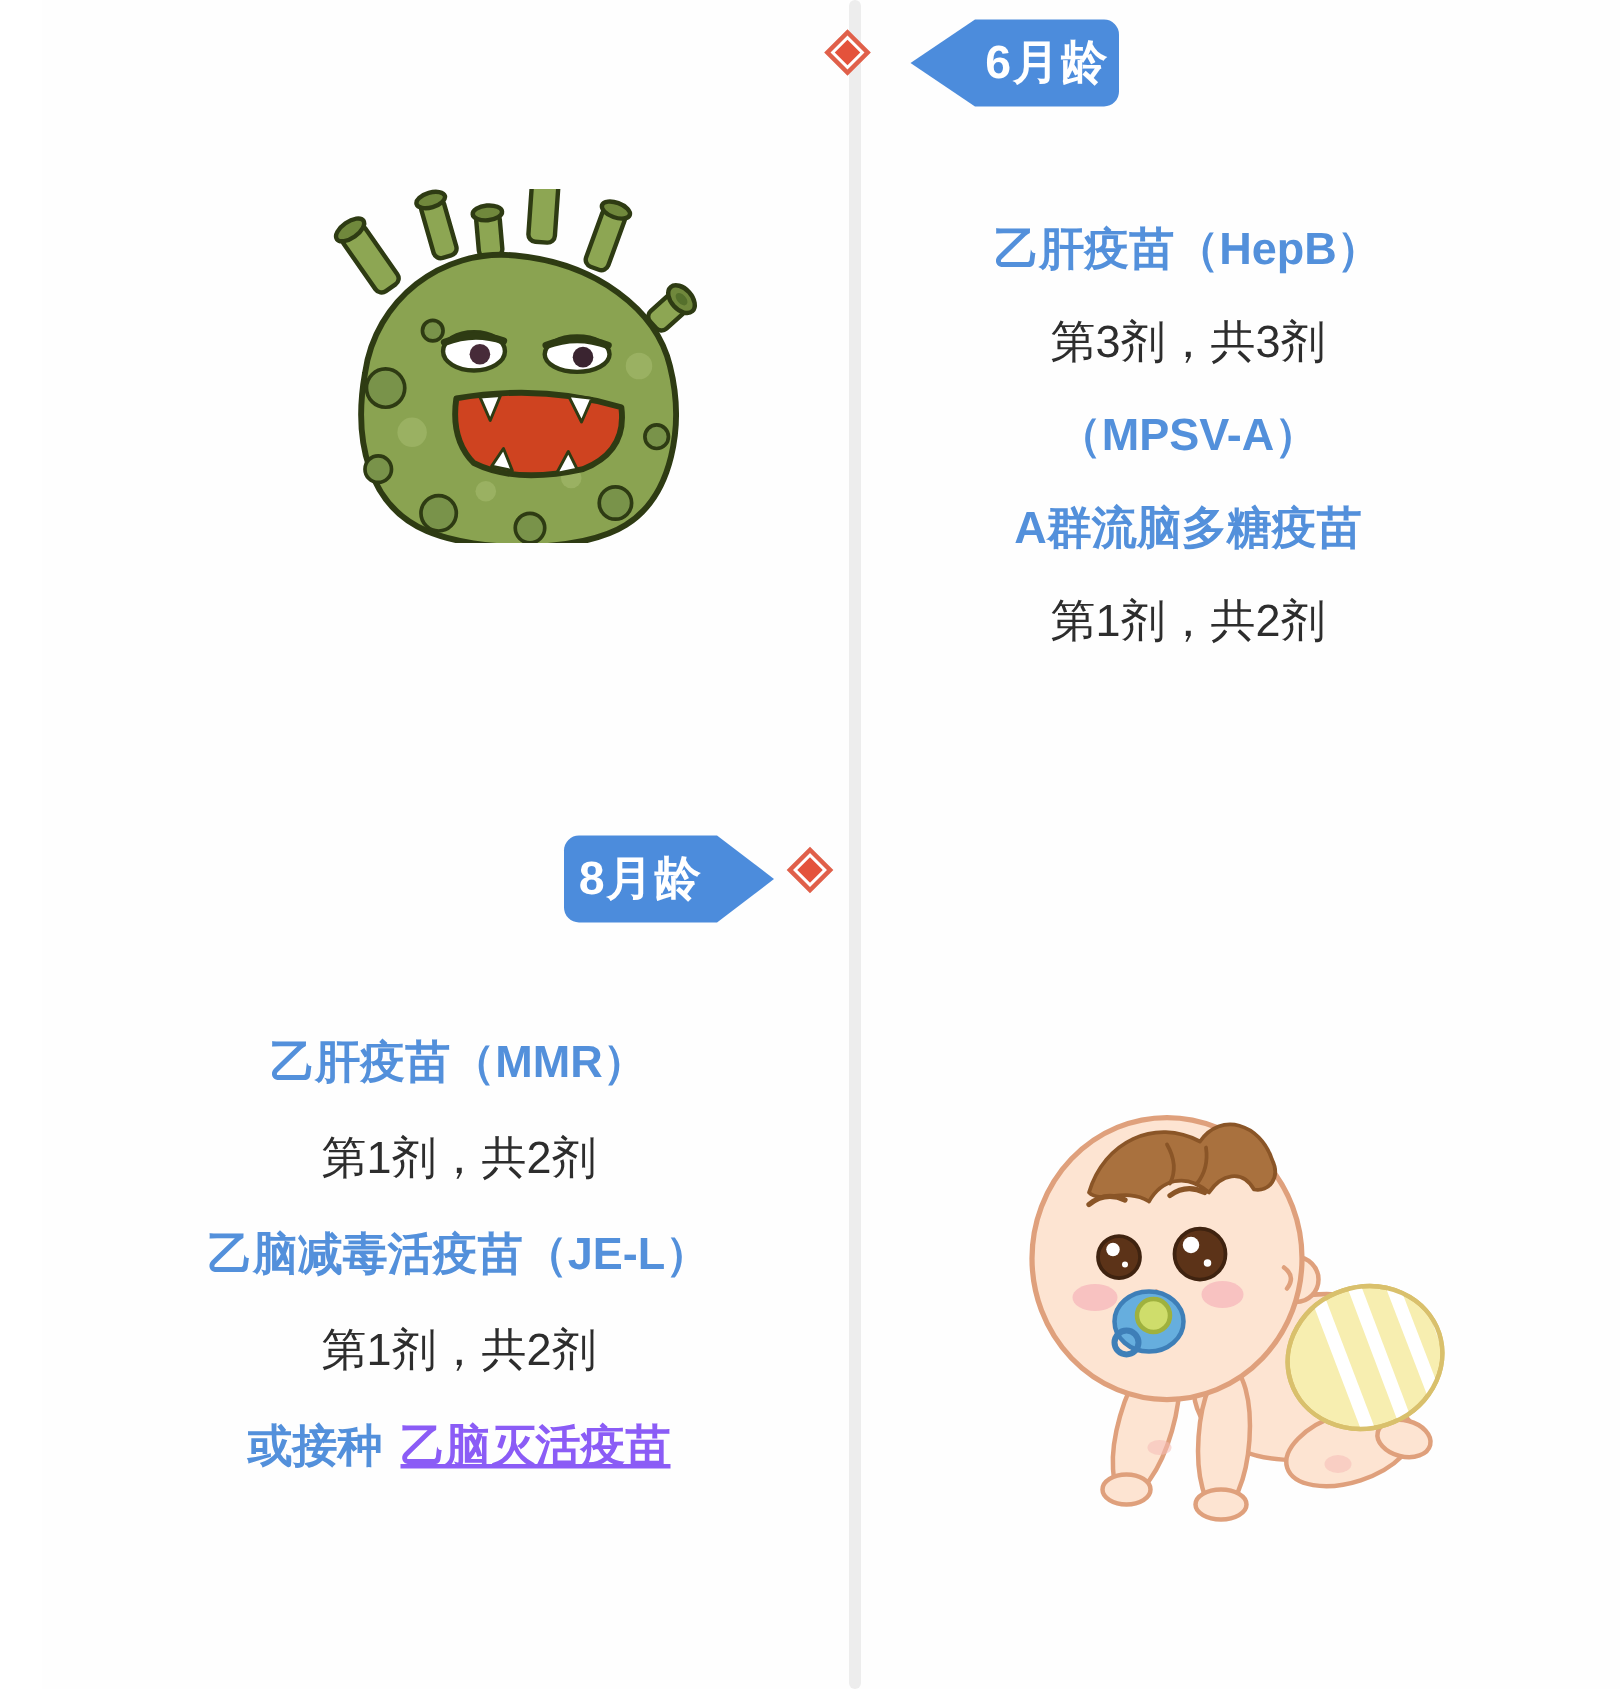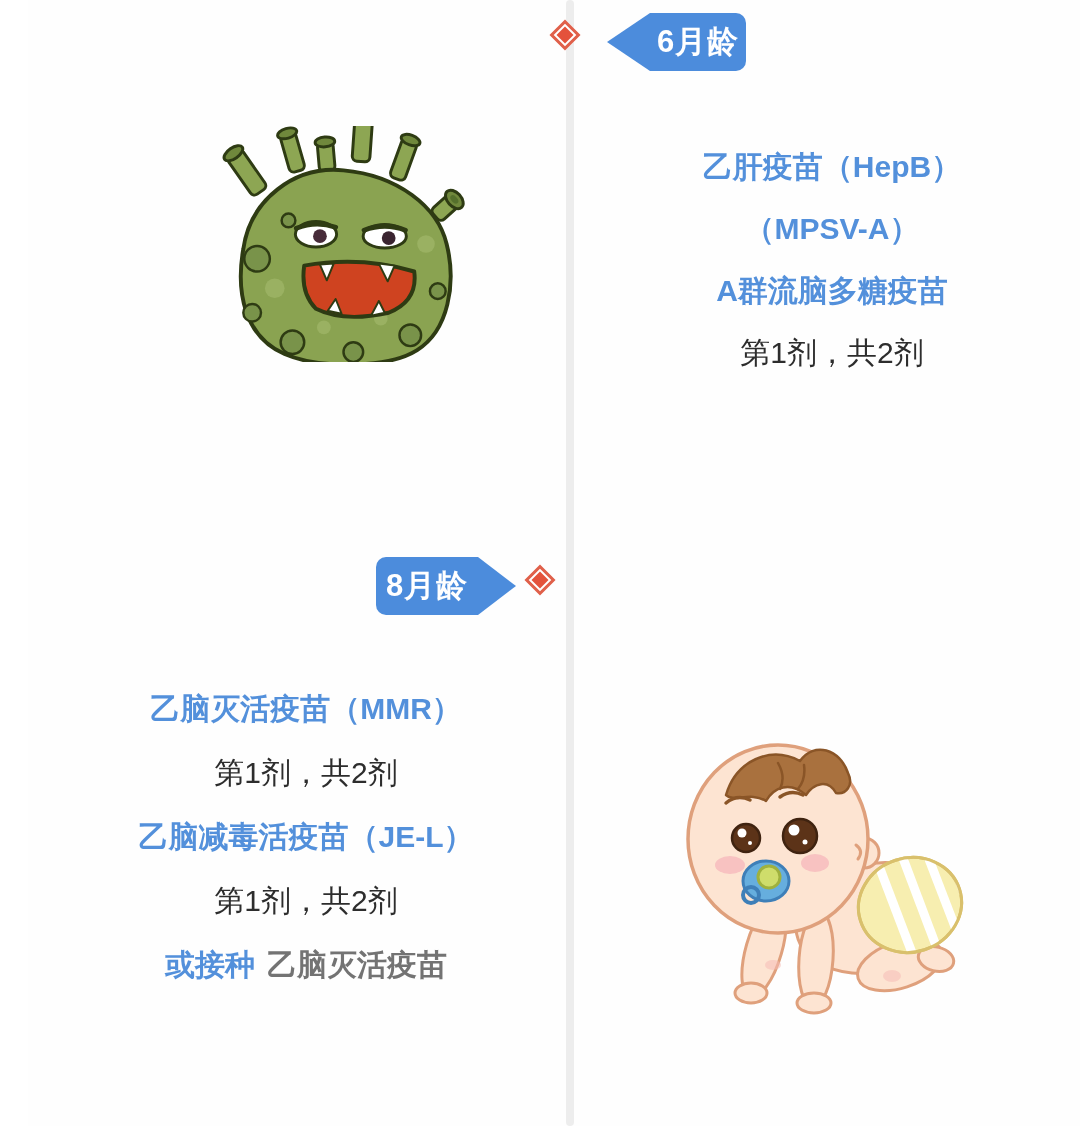--- a/index.html
+++ b/index.html
@@ -42,28 +42,28 @@
   .tag-6 .tag-body{width:96px;border-radius:0 10px 10px 0;}
   .tag-8{left:348px;top:557px;}
   .tag-8 .tag-body{width:102px;border-radius:10px 0 0 10px;}
   .tag-8 .tag-arrow{
     width:0;height:0;
     border-top:29px solid transparent;border-bottom:29px solid transparent;
     border-left:38px solid #4c8cdc;
   }
   
   .text-block{position:absolute;text-align:center;}
-  .block-6{left:604px;top:136px;width:400px;}
+  .block-6{left:564px;top:136px;width:400px;}
   .block-6 .line{line-height:62px;}
   .block-8{left:28px;top:677px;width:500px;}
   .block-8 .line{line-height:64px;}
   .line{font-size:30px;white-space:nowrap;}
   .blue{color:#5390db;font-weight:700;}
   .black{color:#2d2d2d;font-weight:400;}
-  .red{color:#737373;font-weight:700;}
+  .red{color:#8b5cf6;font-weight:700;text-decoration:underline;}
   .red-light{color:#dc342b;font-weight:400;}
   .mixed .blue{padding-right:12px;}
   
   .virus-illustration{position:absolute;left:178px;top:126px;width:275px;height:236px;}
   .baby-illustration{position:absolute;left:650px;top:733px;width:340px;height:292px;}
 </style>
 </head>
 <body>
 
 <div class="canvas">
@@ -81,27 +81,28 @@
   <div class="diamond diamond-8">
     <div class="diamond-core"></div>
   </div>
   <div class="age-tag tag-8">
     <span class="tag-body">8月龄</span>
     <span class="tag-arrow"></span>
   </div>
 
   <div class="text-block block-6">
     <div class="line blue">乙肝疫苗（HepB）</div>
+    <div class="line black">第3剂，共3剂</div>
     <div class="line blue">（MPSV-A）</div>
     <div class="line blue">A群流脑多糖疫苗</div>
     <div class="line black">第1剂，共2剂</div>
   </div>
 
   <div class="text-block block-8">
-    <div class="line blue">乙脑灭活疫苗（MMR）</div>
+    <div class="line blue">乙肝疫苗（MMR）</div>
     <div class="line black">第1剂，共2剂</div>
     <div class="line blue">乙脑减毒活疫苗（JE-L）</div>
     <div class="line black">第1剂，共2剂</div>
     <div class="line mixed">
       <span class="blue">或接种</span><span class="red">乙脑灭活疫苗</span>
     </div>
   </div>
 
   <svg class="virus-illustration" viewBox="0 0 280 240">
 

